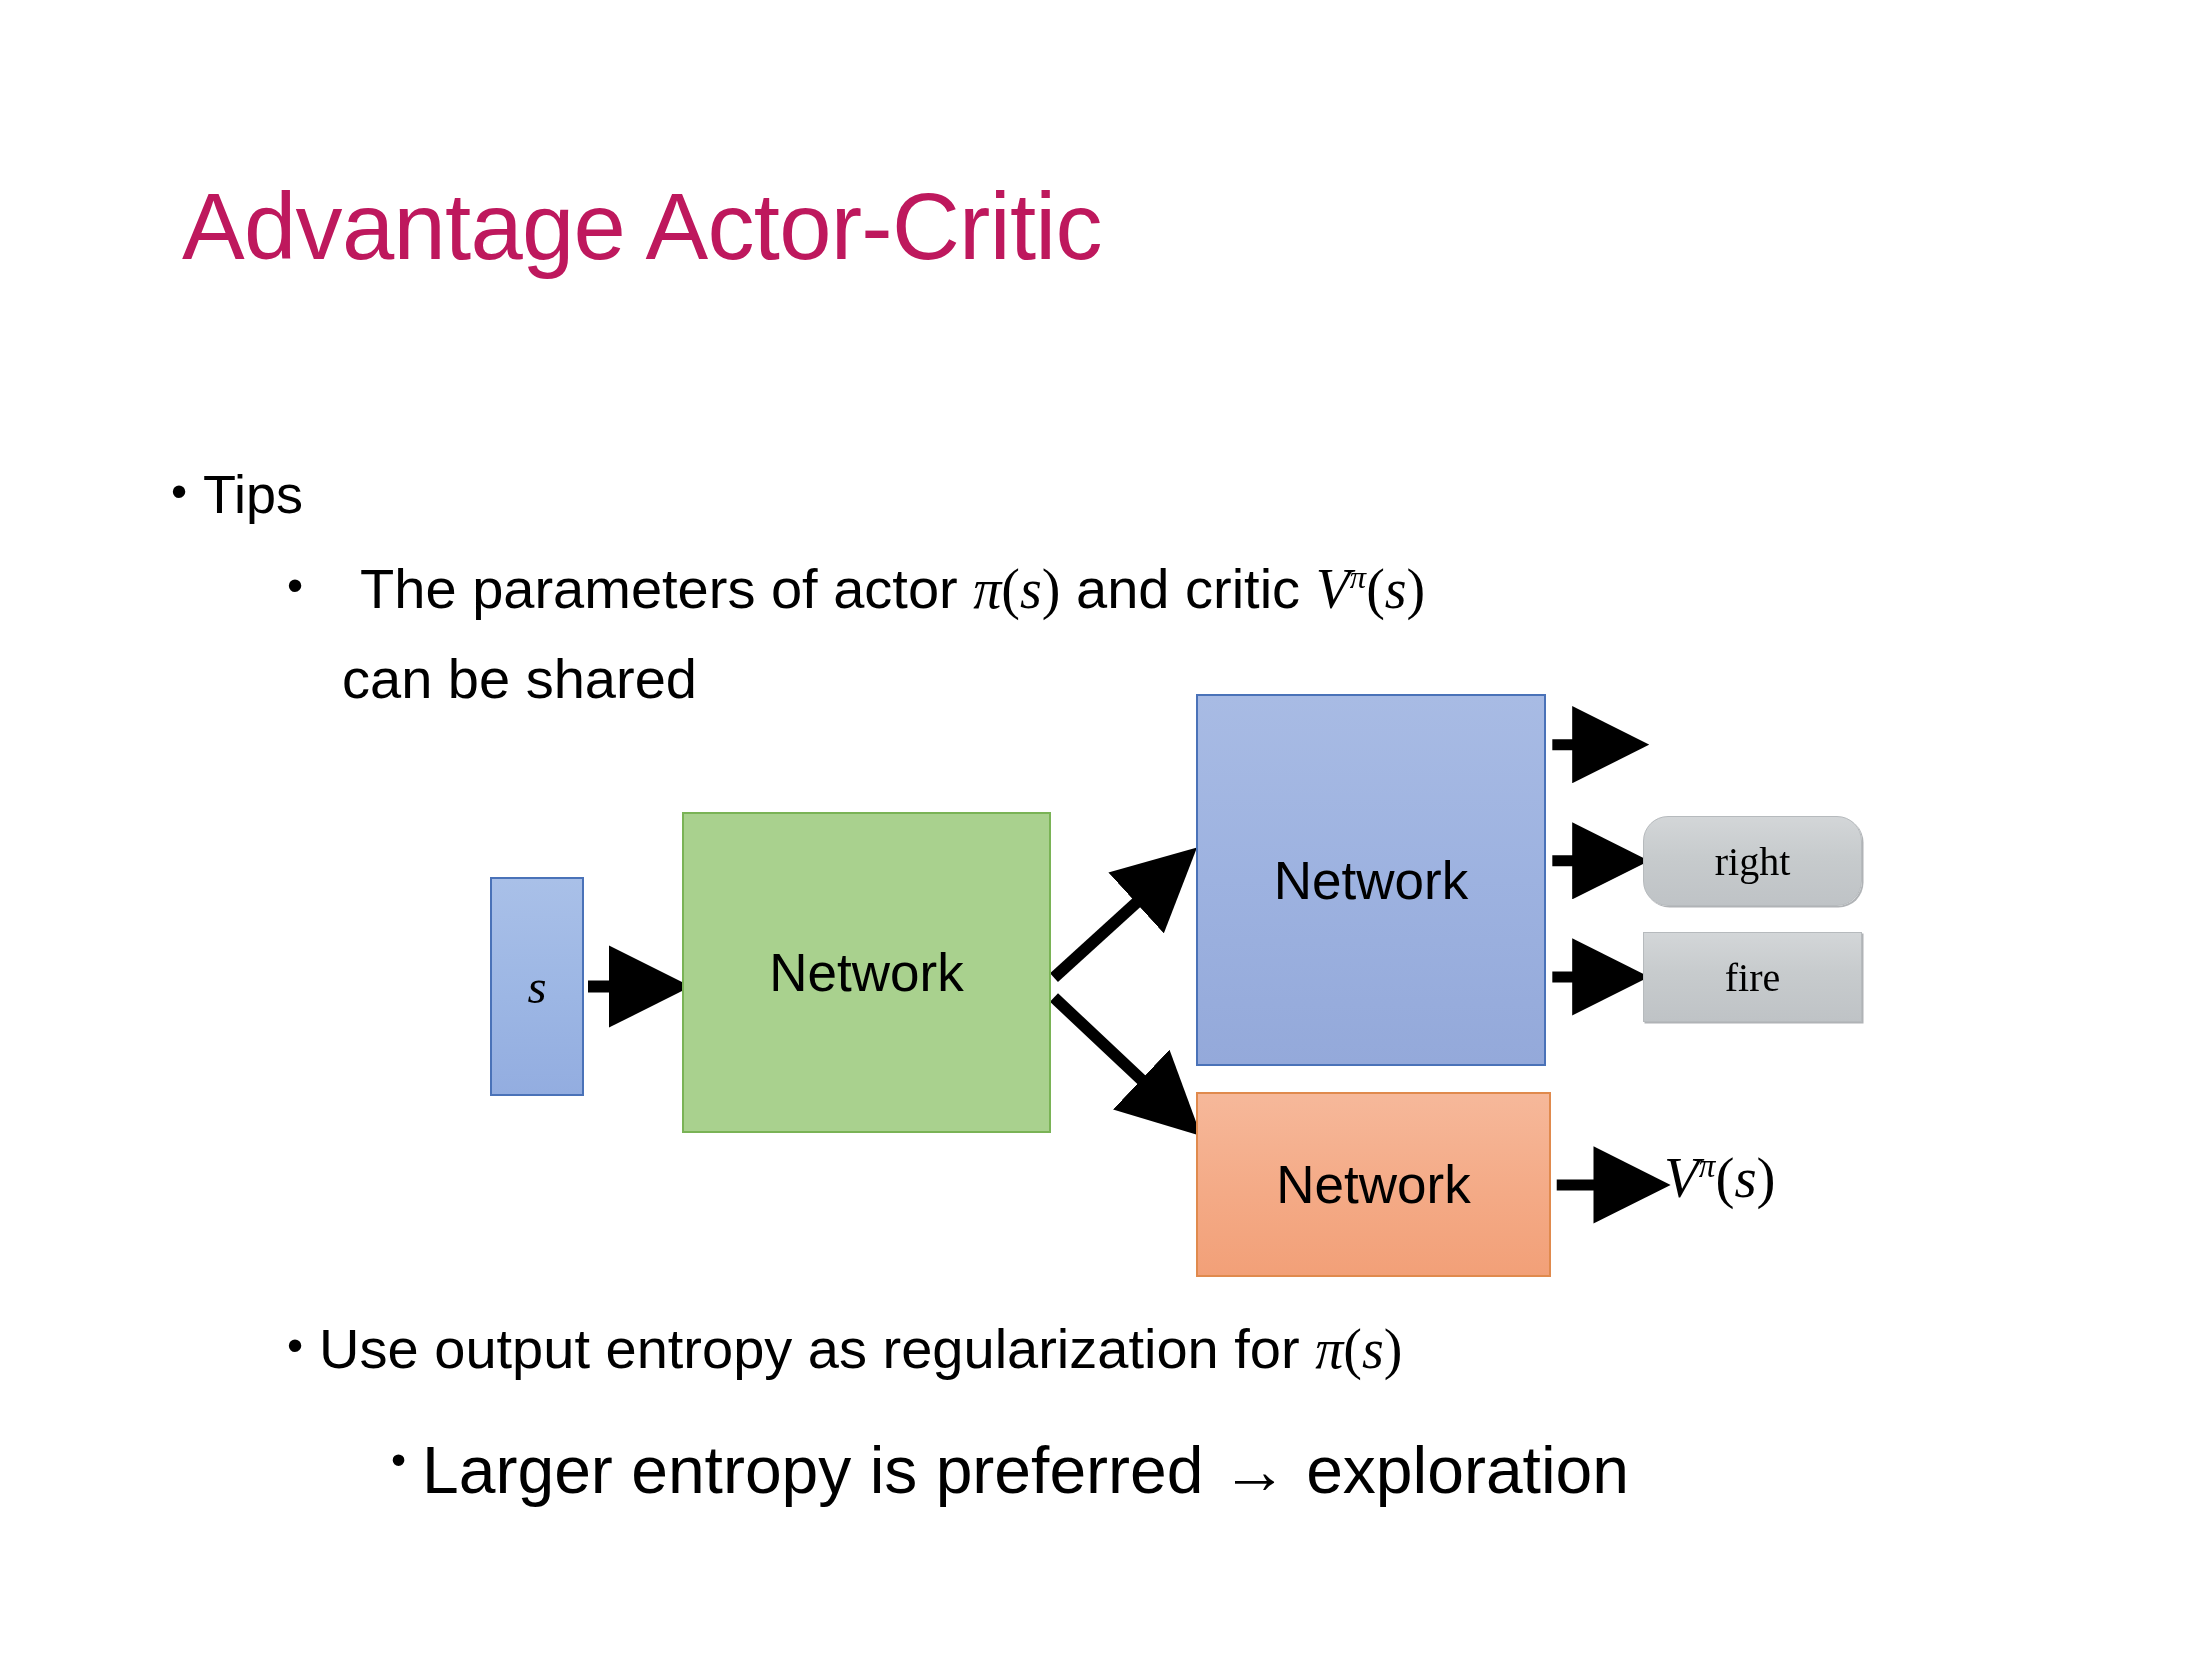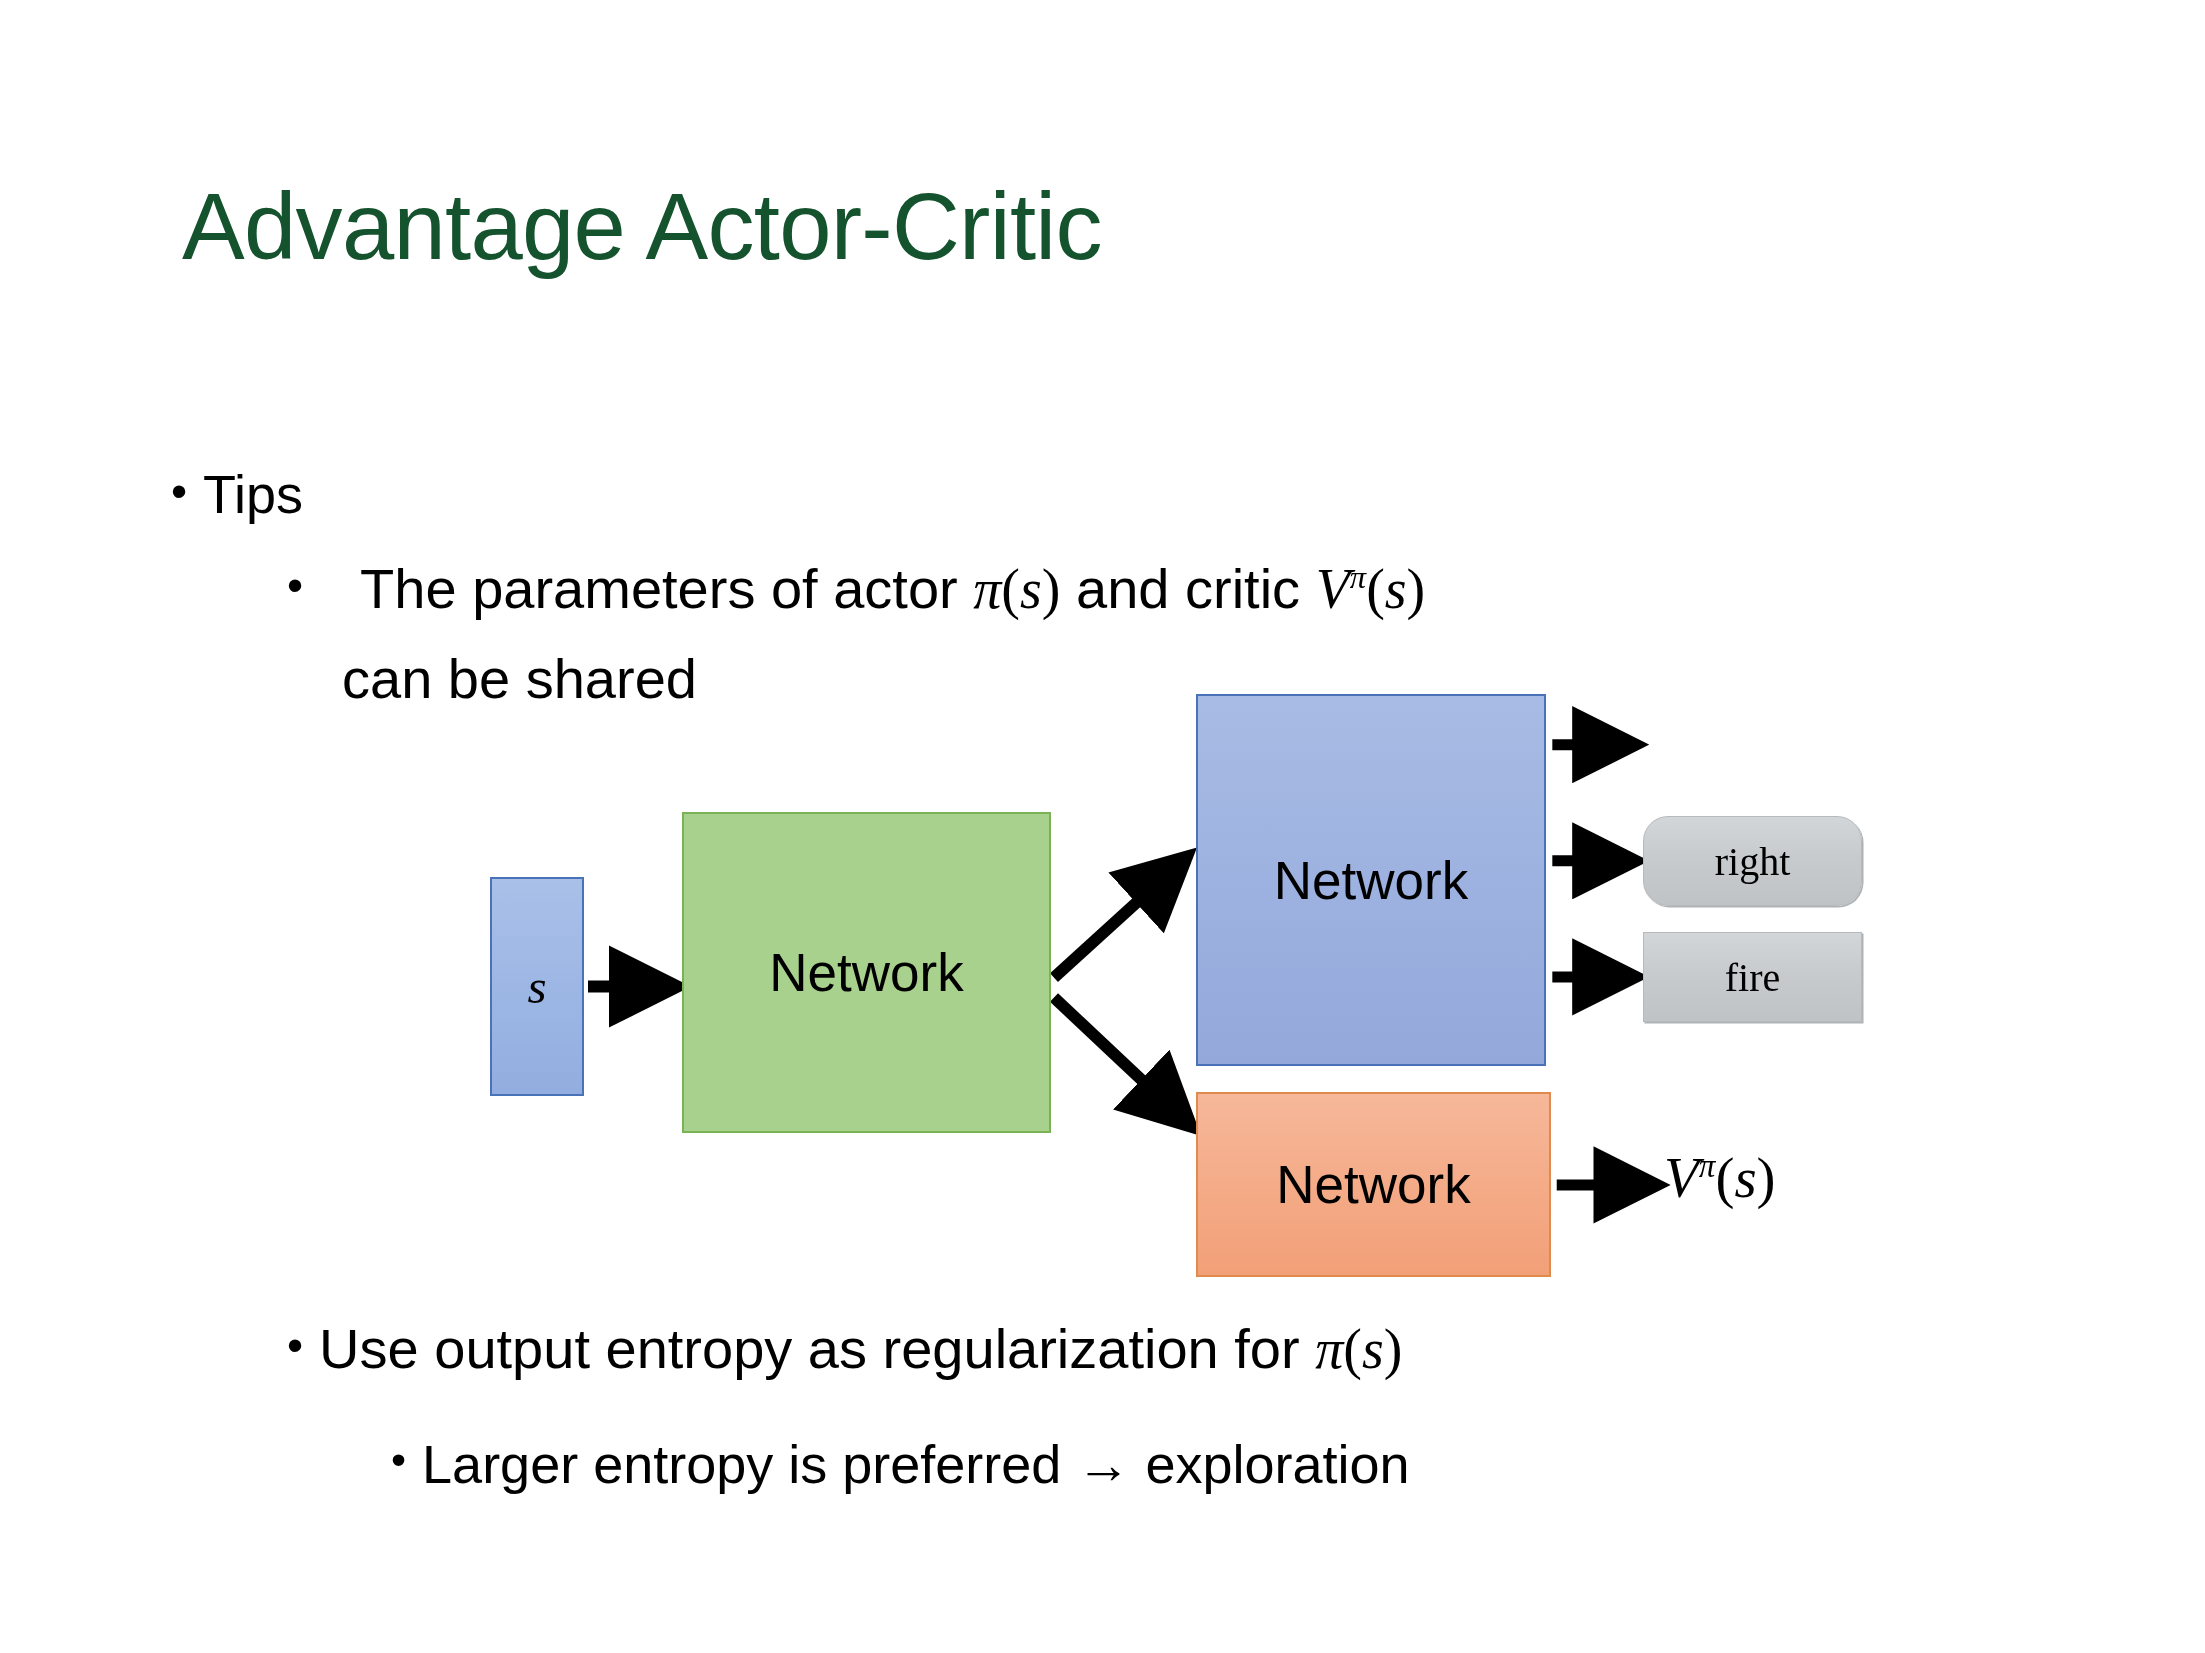--- a/index.html
+++ b/index.html
@@ -19,21 +19,21 @@
   
   .slide-title {
     position: absolute;
     left: 182px;
     top: 175px;
     font-size: 94px;
     font-weight: 400;
     letter-spacing: -0.7px;
     line-height: 1.1;
     white-space: nowrap;
-    color: #14532d;
+    color: #be185d;
   }
 
   
   .bullet-row {
     position: absolute;
     display: flex;
     align-items: flex-start;
     white-space: nowrap;
   }
   .bullet-dot {
@@ -63,21 +63,21 @@
     font-size: 56px;
     white-space: nowrap;
   }
 
   
   #bullet-entropy { left: 287px; top: 1319px; }
   #bullet-entropy .bullet-text { font-size: 56px; }
 
   
   #bullet-explore { left: 391px; top: 1435px; }
-  #bullet-explore .bullet-text { font-size: 54px; }
+  #bullet-explore .bullet-text { font-size: 66px; }
   #bullet-explore .bullet-dot { font-size: 43px; }
 
   
   .math {
     font-family: "Liberation Serif", serif;
     font-style: italic;
   }
   .math sup {
     font-size: 0.58em;
     vertical-align: super;

